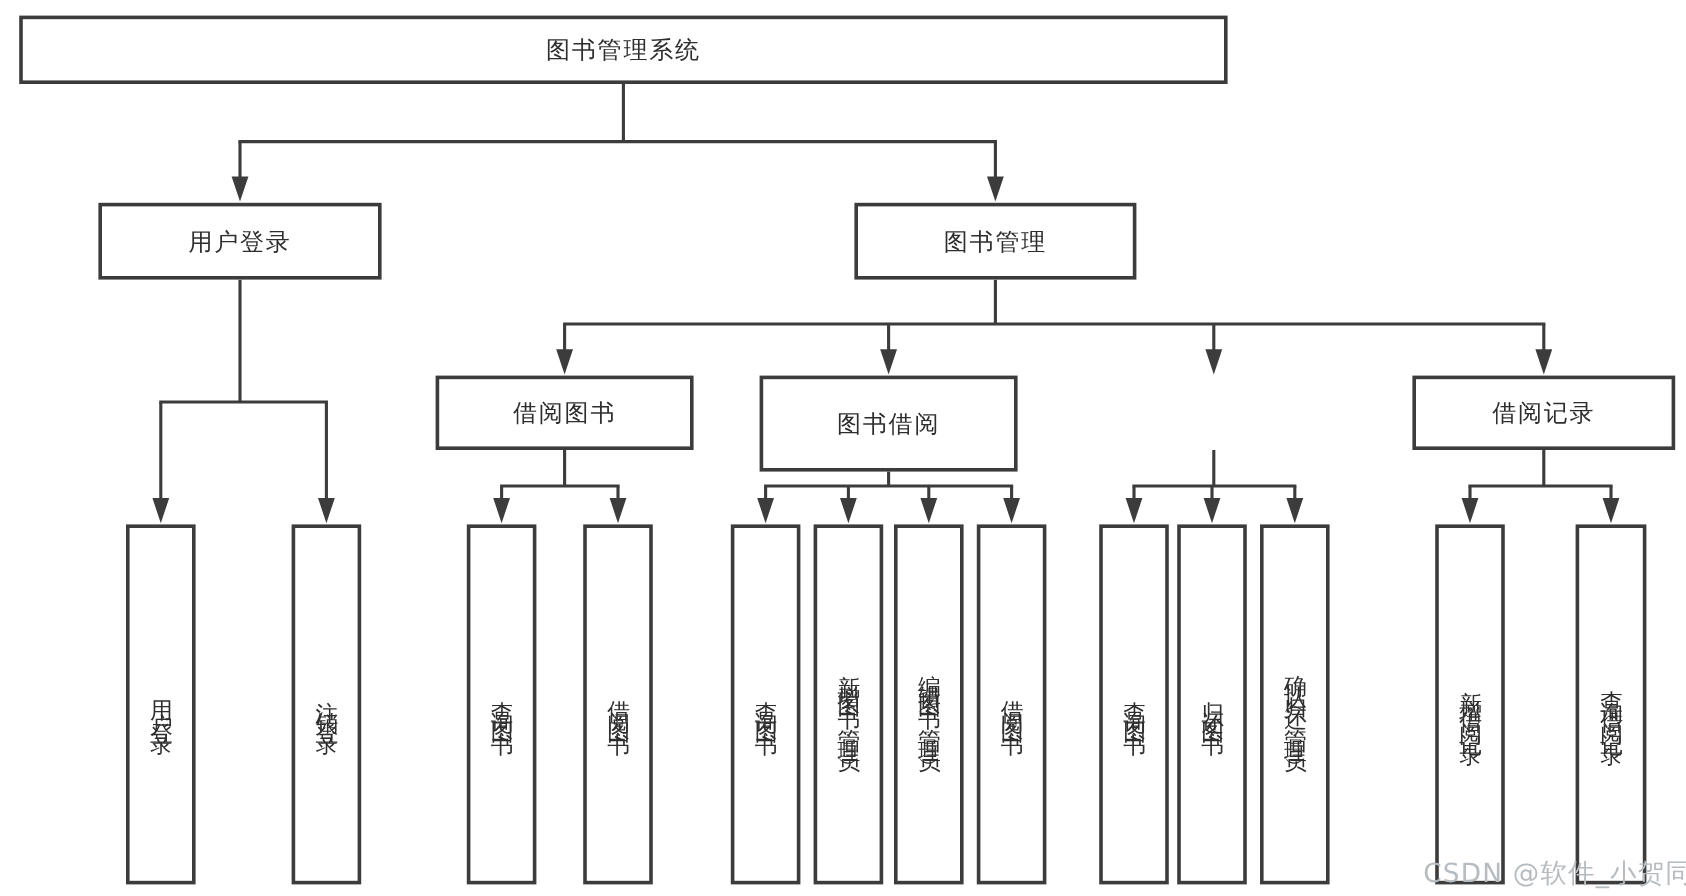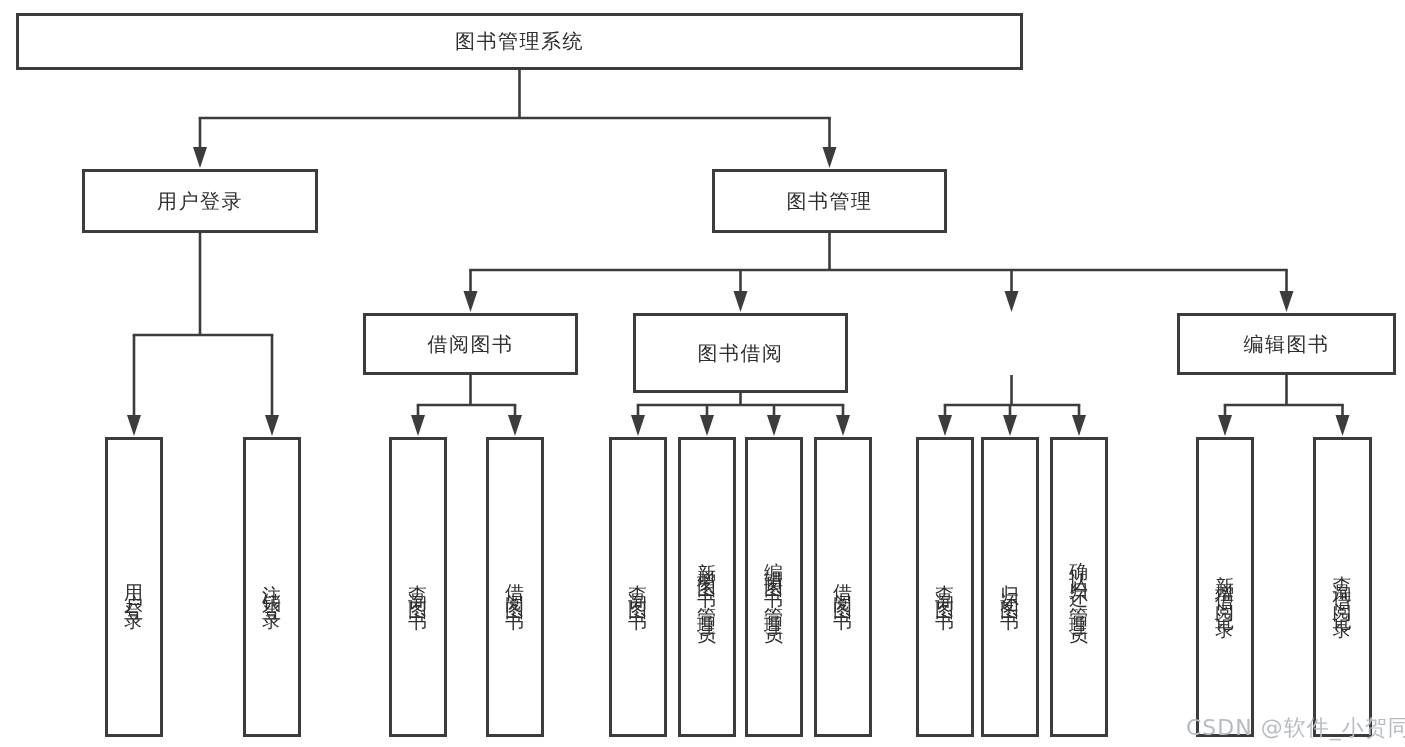--- a/index.html
+++ b/index.html
@@ -96,21 +96,21 @@
     <span>图书管理</span>
   </div>
 
   <div class="box hbox" style="left:363px;top:313px;width:215px;height:62px">
     <span>借阅图书</span>
   </div>
   <div class="box hbox" style="left:633px;top:313px;width:215px;height:80px">
     <span>图书借阅</span>
   </div>
   <div class="box hbox" style="left:1177px;top:313px;width:219px;height:62px">
-    <span>编辑图书</span>
+    <span>借阅记录</span>
   </div>
 
   <div class="box vbox" style="left:105px;top:437px;width:58px;height:300px">
     <span class="vtext">用户登录</span>
   </div>
   <div class="box vbox" style="left:243px;top:437px;width:58px;height:300px">
     <span class="vtext">注销登录</span>
   </div>
 
   <div class="box vbox" style="left:389px;top:437px;width:58px;height:300px">

